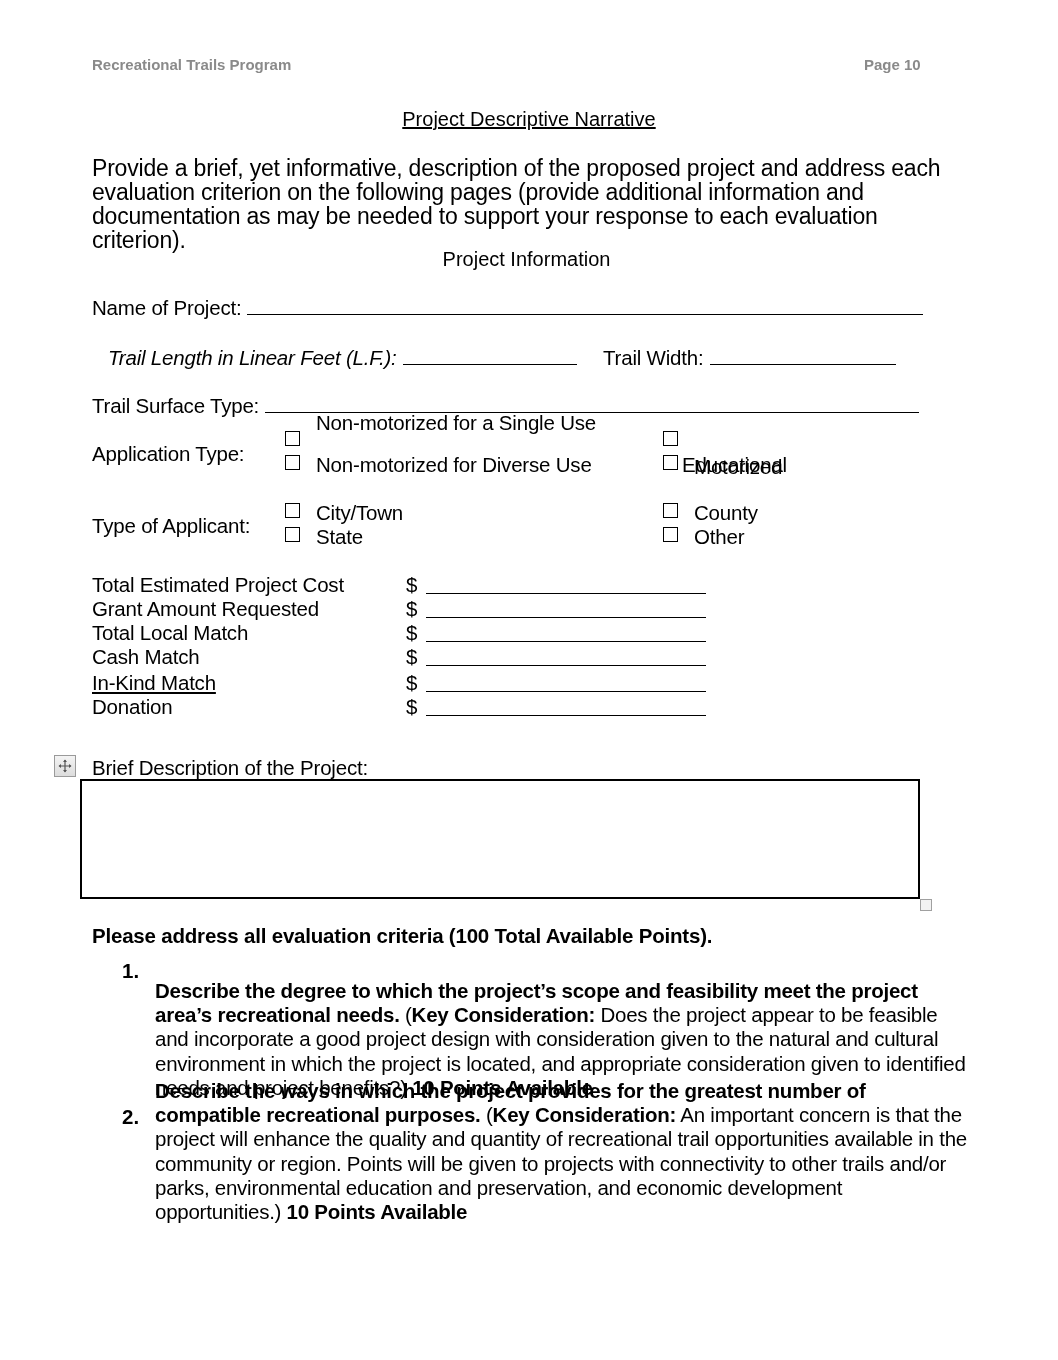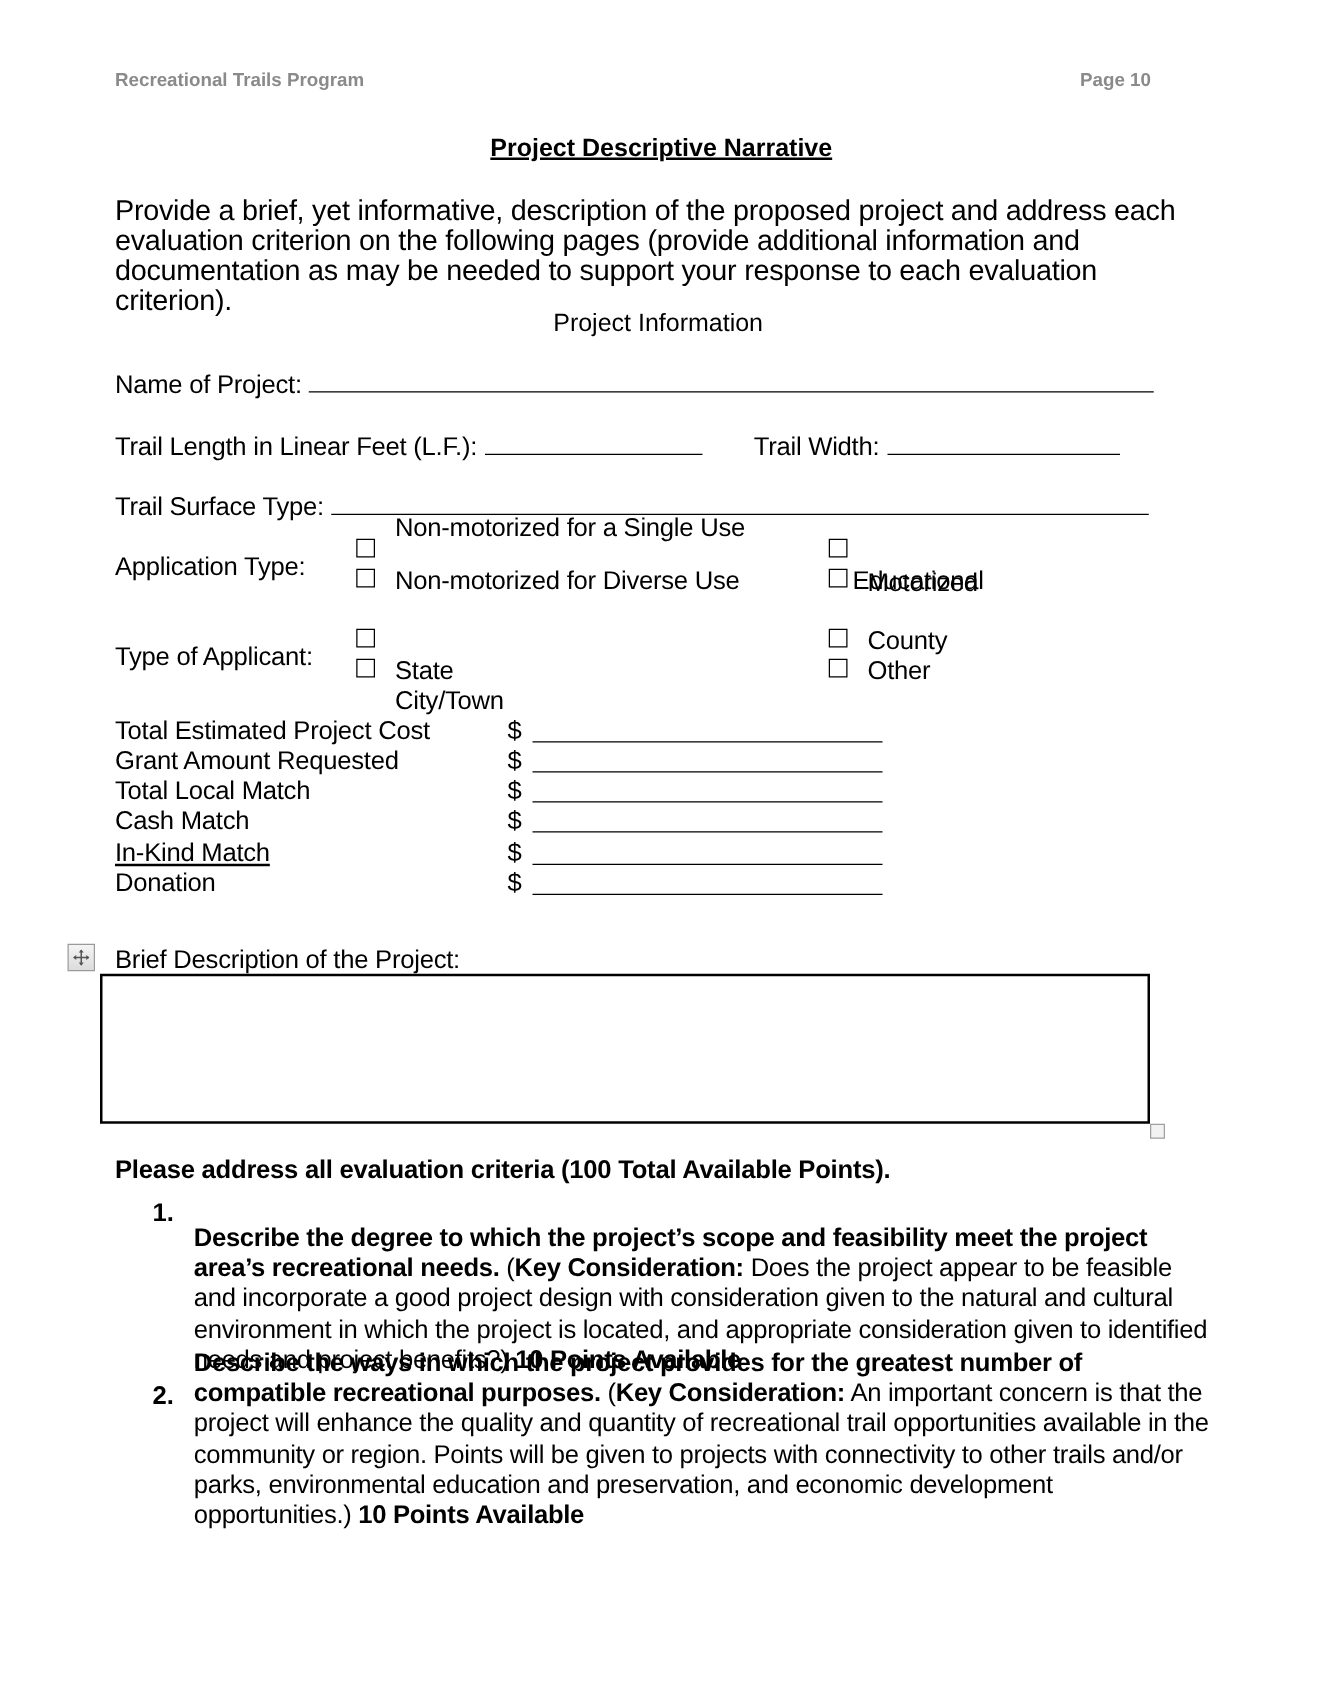--- a/index.html
+++ b/index.html
@@ -1,20 +1,20 @@
 <!DOCTYPE html>
 <html><head>
 <meta charset="utf-8">
 <style>
   html, body { margin:0; padding:0; background:#ffffff; }
   body { width:1058px; height:1360px; position:relative; overflow:hidden;
          font-family:"Liberation Sans", sans-serif; color:#000; }
   .abs { position:absolute;margin-top:13px; }
   .hdr { top:43px; font-size:15px; font-weight:bold; color:#8a8a8a; }
-  .title { top:95px; left:0; width:1058px; text-align:center; font-size:20px; font-weight:bold; text-decoration:underline; }
+  .title { top:95px; left:0; width:1058px; text-align:center; font-size:20px; font-weight:normal; text-decoration:underline; }
   .intro { left:92px; top:143px; width:880px; font-size:23px; line-height:24px; letter-spacing:-0.2px; }
   .subtitle { top:235px; left:0; width:1053px; text-align:center; font-size:20px; font-weight:normal; }
   .line { font-size:20.5px; white-space:nowrap; letter-spacing:-0.2px; }
   .blank { display:inline-block; border-bottom:1px solid #000; height:17px; vertical-align:baseline; margin-left:6px; }
   .cb { position:absolute; width:15px; height:15px; border:1.5px solid #000; box-sizing:border-box; background:#fff; }
   .cblabel { position:absolute; font-size:20.5px; white-space:nowrap; letter-spacing:-0.2px; }
   .cost-label { position:absolute; left:92px; font-size:20.5px; white-space:nowrap; letter-spacing:-0.2px; }
   .cost-dollar { position:absolute; left:406px; font-size:20.5px; }
   .cost-blank { position:absolute; left:426px; width:280px; border-bottom:1px solid #000; }
   .move-handle { left:54px; top:742px; width:22px; height:22px; border:1px solid #9a9a9a; box-sizing:border-box;
@@ -35,21 +35,21 @@
 <div class="abs title">Project Descriptive Narrative</div>
 
 <div class="abs intro">Provide a brief, yet informative, description of the proposed project and address each evaluation criterion on the following pages (provide additional information and documentation as may be needed to support your response to each evaluation criterion).</div>
 
 <div class="abs subtitle">Project Information</div>
 
 <div class="abs line" style="left:92px; top:283px;">
   <span>Name of Project:</span><span class="blank" style="width:676px;"></span>
 </div>
 
-<div class="abs line" style="left:92px; top:333px;">
+<div class="abs line" style="left:108px; top:333px;font-style:italic;">
   <span>Trail Length in Linear Feet (L.F.):</span><span class="blank" style="width:174px;"></span>
 </div>
 <div class="abs line" style="left:603px; top:333px;">
   <span>Trail Width:</span><span class="blank" style="width:186px;"></span>
 </div>
 
 <div class="abs line" style="left:92px; top:381px;">
   <span>Trail Surface Type:</span><span class="blank" style="width:654px;"></span>
 </div>
 
@@ -58,21 +58,21 @@
 <div class="cblabel" style="left:316px; top:411px;">Non-motorized for a Single Use</div>
 <div class="cb" style="left:285px; top:455px;"></div>
 <div class="cblabel" style="left:316px; top:453px;">Non-motorized for Diverse Use</div>
 <div class="cb" style="left:663px; top:431px;"></div>
 <div class="cblabel" style="left:694px; top:455px;">Motorized</div>
 <div class="cb" style="left:663px; top:455px;"></div>
 <div class="cblabel" style="left:682px; top:453px;">Educational</div>
 
 <div class="abs line" style="left:92px; top:501px;">Type of Applicant:</div>
 <div class="cb" style="left:285px; top:503px;"></div>
-<div class="cblabel" style="left:316px; top:501px;margin-top:48px;">City/Town</div>
+<div class="cblabel" style="left:316px; top:501px;">City/Town</div>
 <div class="cb" style="left:285px; top:527px;"></div>
 <div class="cblabel" style="left:316px; top:525px;">State</div>
 <div class="cb" style="left:663px; top:503px;"></div>
 <div class="cblabel" style="left:694px; top:501px;">County</div>
 <div class="cb" style="left:663px; top:527px;"></div>
 <div class="cblabel" style="left:694px; top:525px;">Other</div>
 
 <div class="cost-label" style="top:573px;">Total Estimated Project Cost</div>
 <div class="cost-dollar" style="top:573px;">$</div>
 <div class="cost-blank" style="top:576px; height:17px;"></div>

